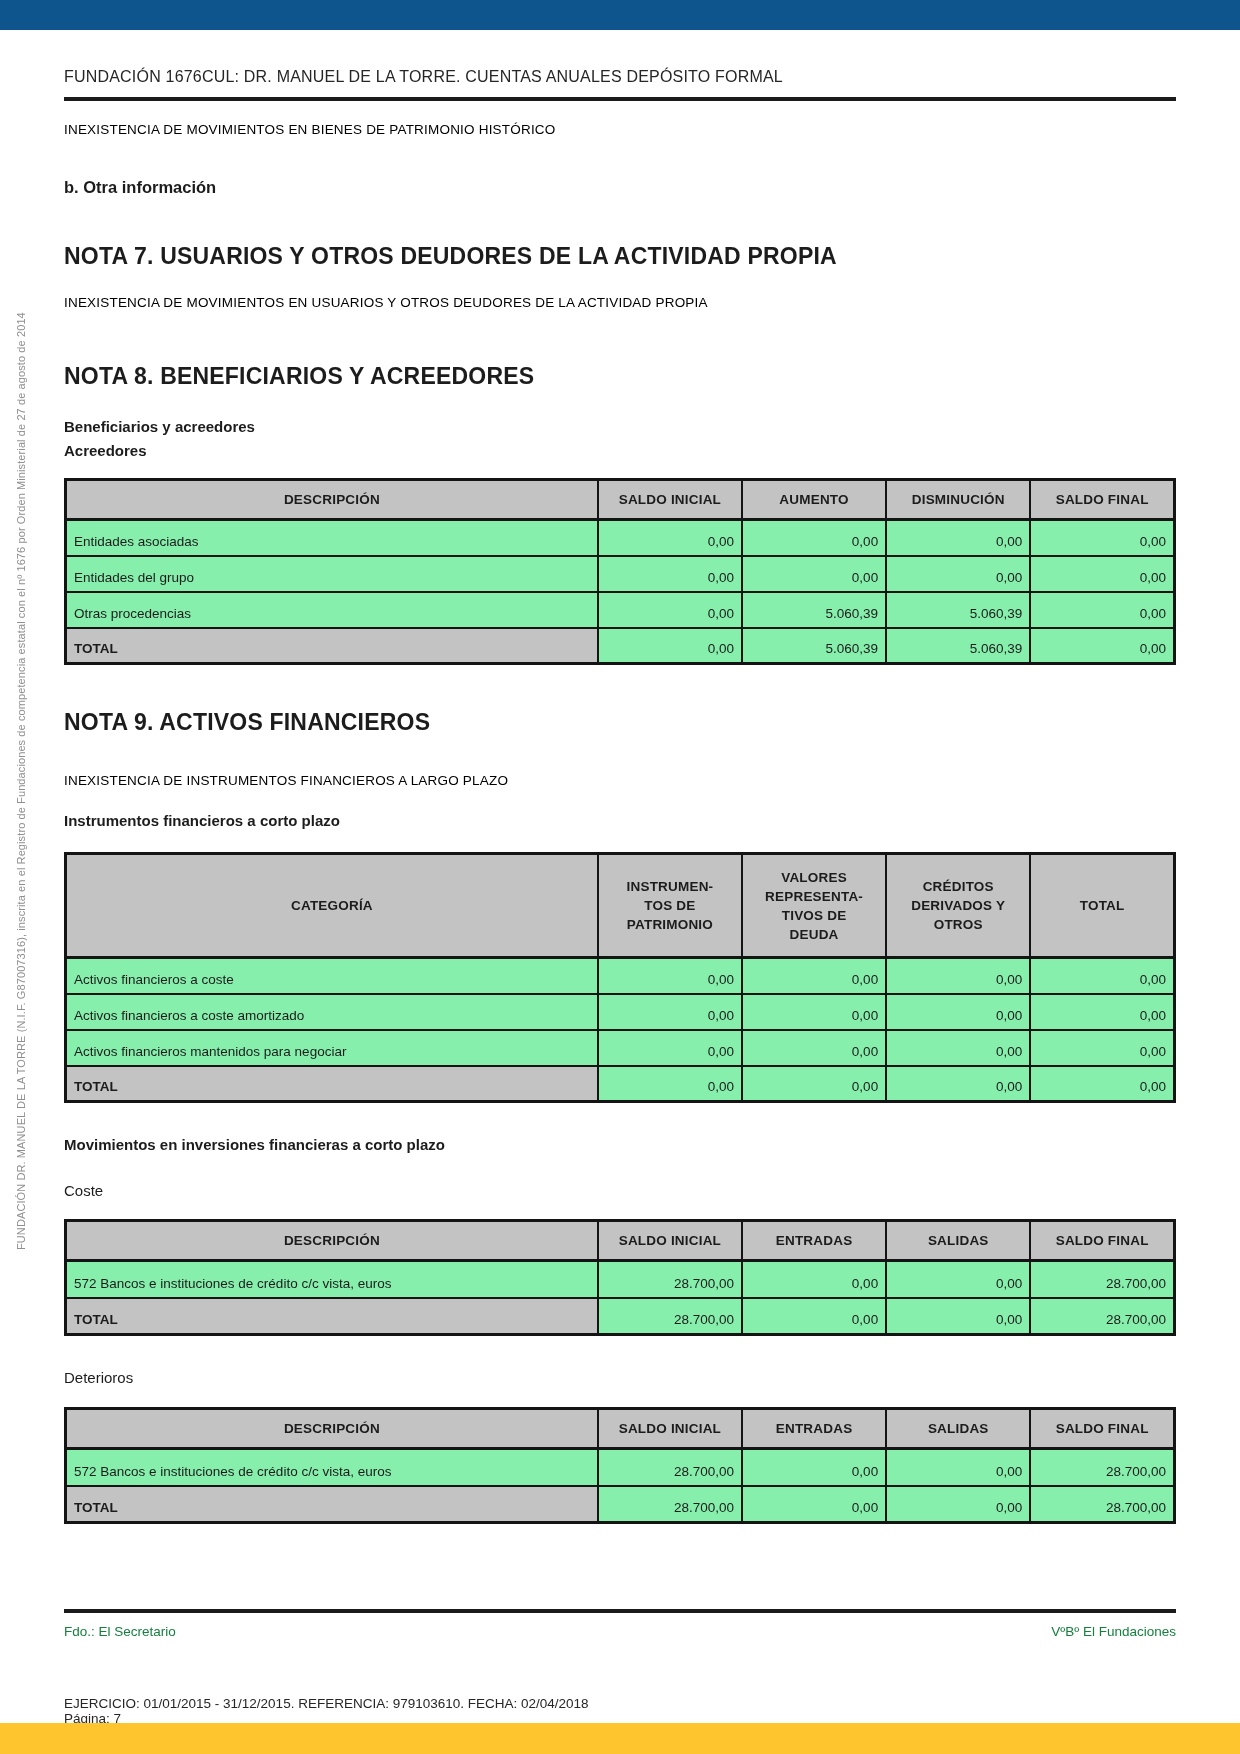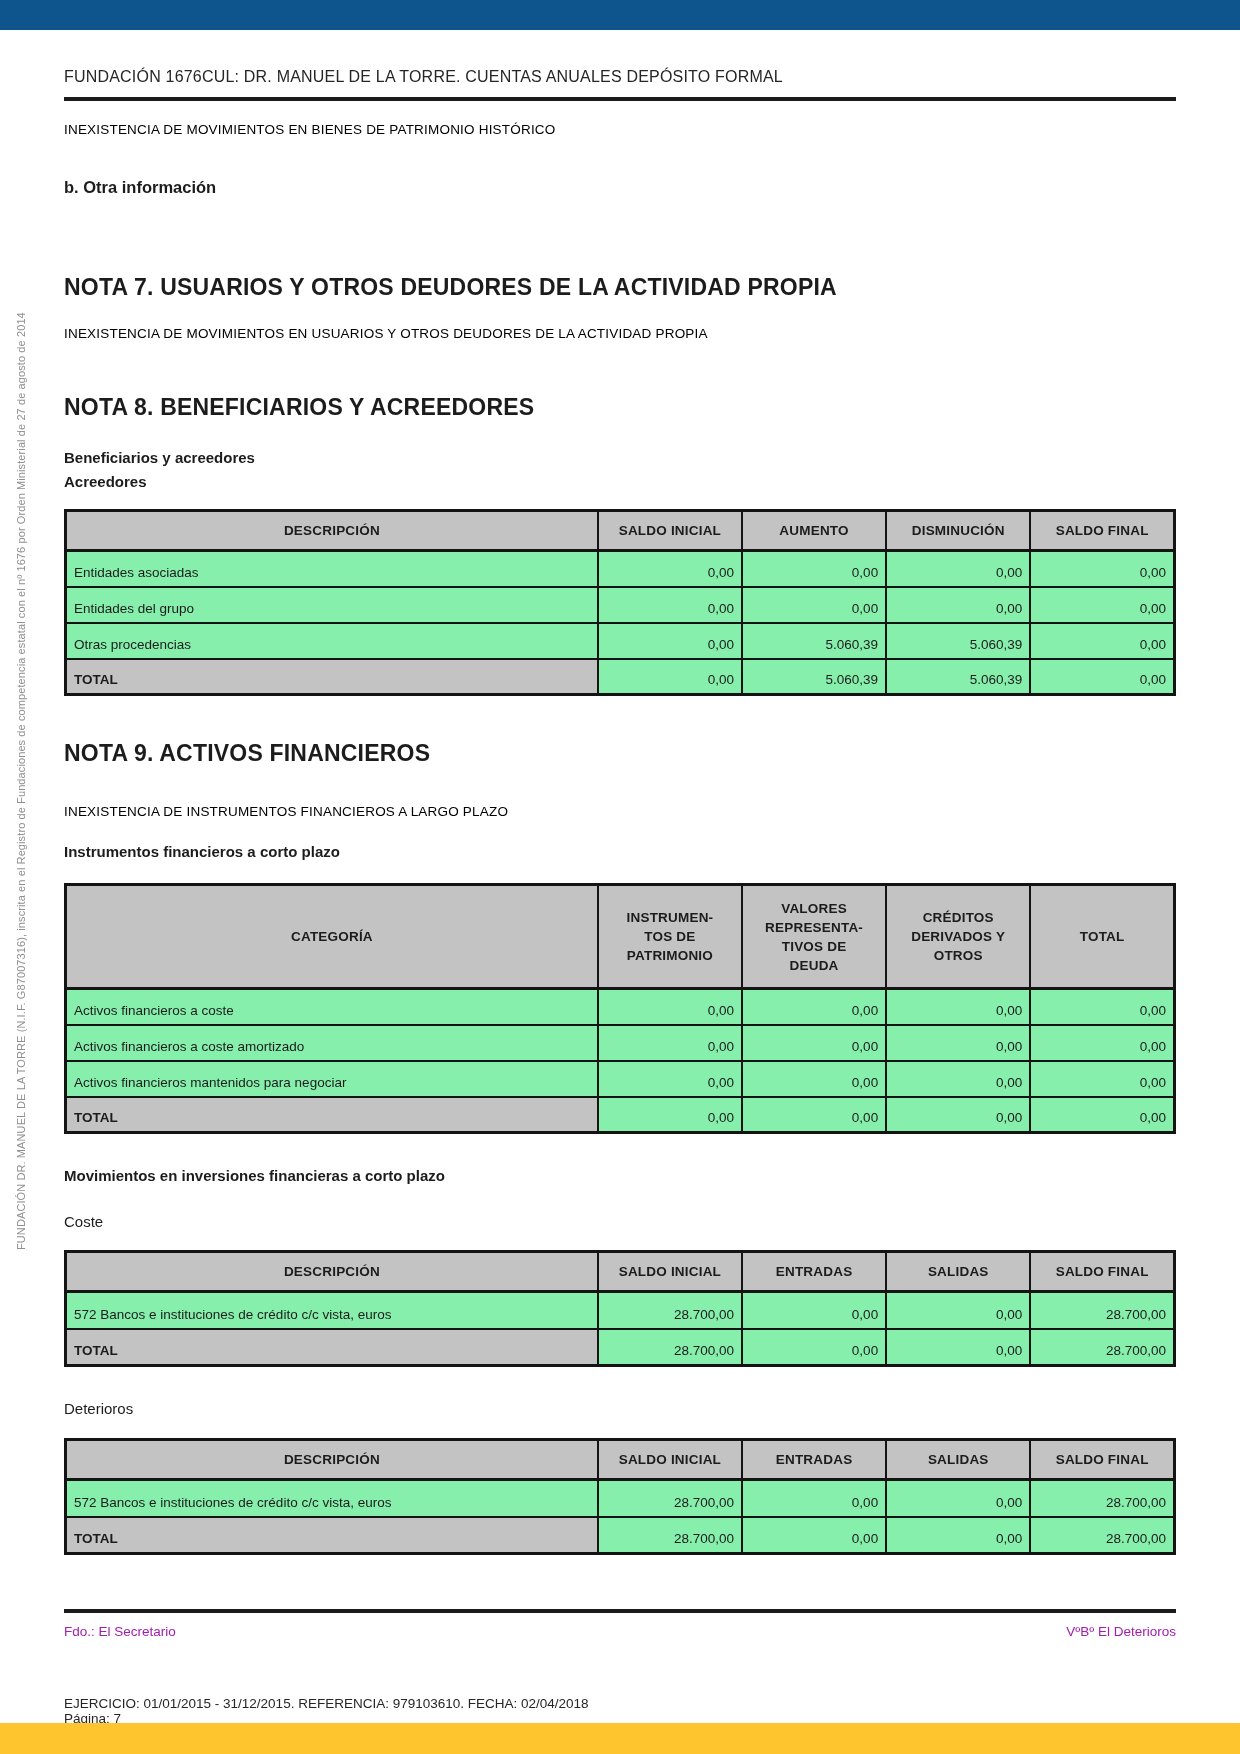--- a/index.html
+++ b/index.html
@@ -19,21 +19,21 @@
   }
 
   .content{position:absolute;top:30px;left:64px;width:1112px;}
 
   .doc-title{margin-top:38px;font-size:16px;color:#262626;letter-spacing:0.2px;}
   .title-rule{margin-top:11px;height:4px;background:#1b1b1b;}
   .inex{font-size:13.5px;color:#000000;letter-spacing:0.2px;}
   .inex1{margin-top:21px;}
   .sub-b{margin-top:41px;font-size:16.5px;font-weight:bold;}
   .nota{font-weight:bold;font-size:23px;letter-spacing:0.2px;}
-  .nota7{margin-top:77px;}
+  .nota7{margin-top:46px;}
   .inex2{margin-top:25px;}
   .nota8{margin-top:53px;}
   .benef{margin-top:25px;font-size:15px;font-weight:bold;line-height:24px;}
   .nota9{margin-top:44px;}
   .inex3{margin-top:37px;}
   .bold-sub{font-size:15px;font-weight:bold;}
   .instr{margin-top:24px;}
   .movim{margin-top:33px;}
   .plain-sub{font-size:15px;}
   .coste{margin-top:29px;}
@@ -61,21 +61,21 @@
   .fin-table td{
     border:2px solid #141414;font-size:13.5px;vertical-align:bottom;
     height:36px;box-sizing:border-box;padding:0 7px 6px 7px;background:#86efac;
   }
   .t-short td{height:37px;}
   .fin-table td.desc{text-align:left;}
   .fin-table td.num{text-align:right;}
   .fin-table tr.total-row td.desc{background:var(--table-header-bg,#c3c3c3);font-weight:bold;}
 
   .sig-rule{position:absolute;top:1609px;left:64px;width:1112px;height:4px;background:#1b1b1b;}
-  .sig-row{position:absolute;top:1624px;left:64px;width:1112px;display:flex;justify-content:space-between;font-size:13.5px;color:#a21caf;}
+  .sig-row{position:absolute;top:1624px;left:64px;width:1112px;display:flex;justify-content:space-between;font-size:13.5px;color:#15803d;}
   .ej-row{position:absolute;top:1696px;left:64px;width:1112px;display:flex;justify-content:space-between;font-size:13.5px;color:#262626;flex-direction:column;}
 </style>
 </head>
 <body>
 
 <div class="top-bar"></div>
 
 <div class="side-note">FUNDACIÓN DR. MANUEL DE LA TORRE (N.I.F. G87007316), inscrita en el Registro de Fundaciones de competencia estatal con el nº 1676 por Orden Ministerial de 27 de agosto de 2014</div>
 
 <div class="content">
@@ -279,21 +279,21 @@
           <td class="num">28.700,00</td>
         </tr>
       </tbody>
   </table>
 
 </div>
 
 <div class="sig-rule"></div>
 <div class="sig-row">
   <span>Fdo.: El Secretario</span>
-  <span>VºBº El Deterioros</span>
+  <span>VºBº El Fundaciones</span>
 </div>
 
 <div class="ej-row">
   <span>EJERCICIO: 01/01/2015 - 31/12/2015. REFERENCIA: 979103610. FECHA: 02/04/2018</span>
   <span>Página: 7</span>
 </div>
 
 <div class="bottom-bar"></div>
 
 </body></html>

